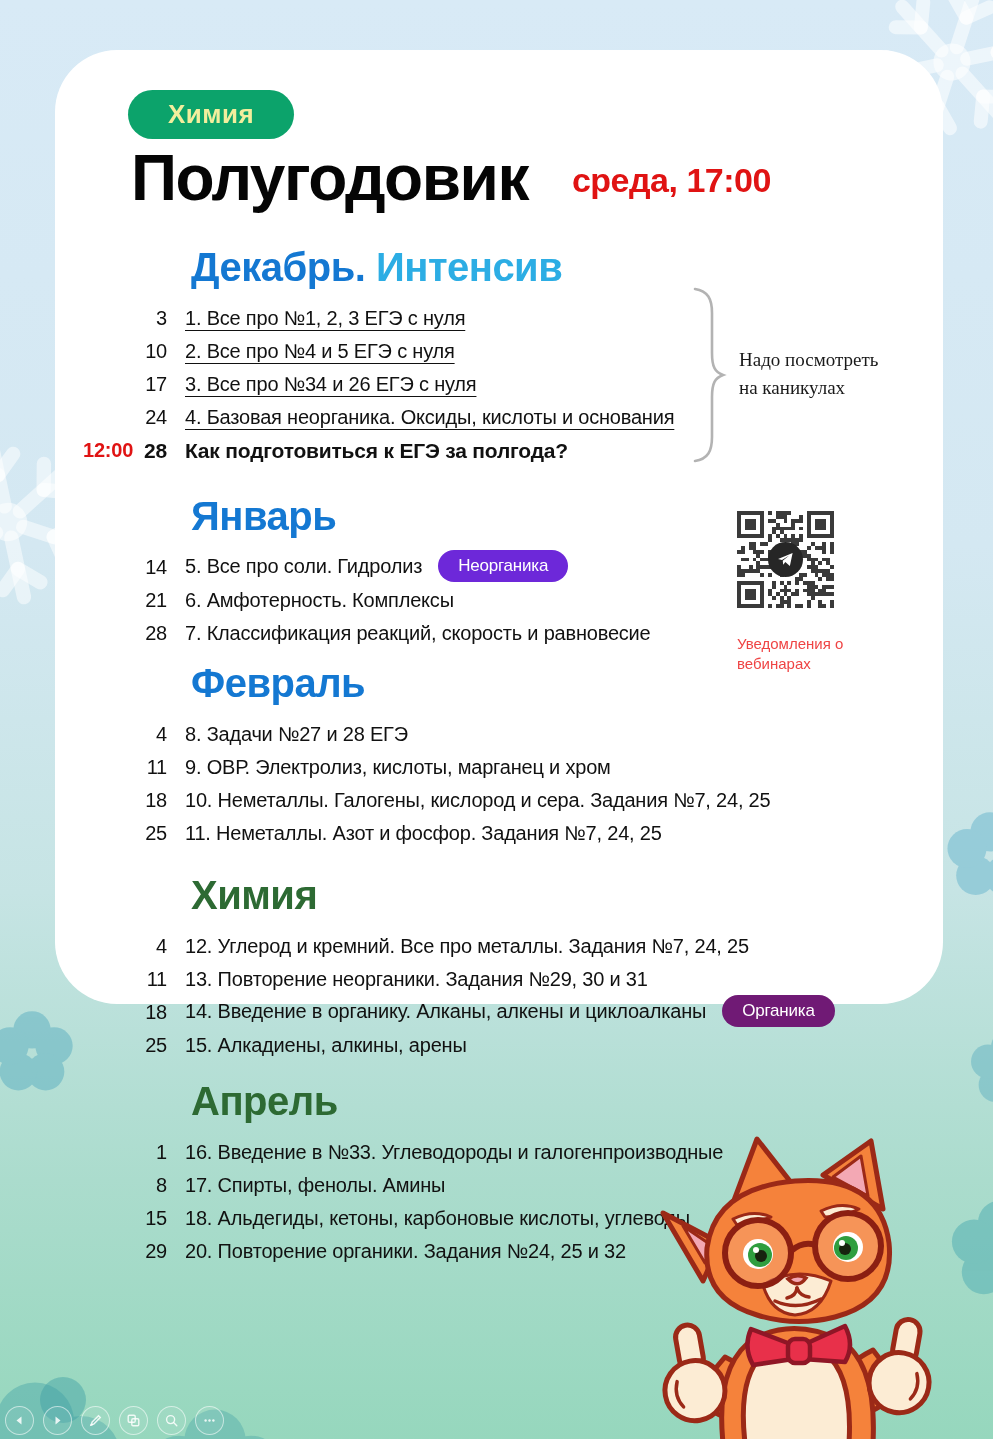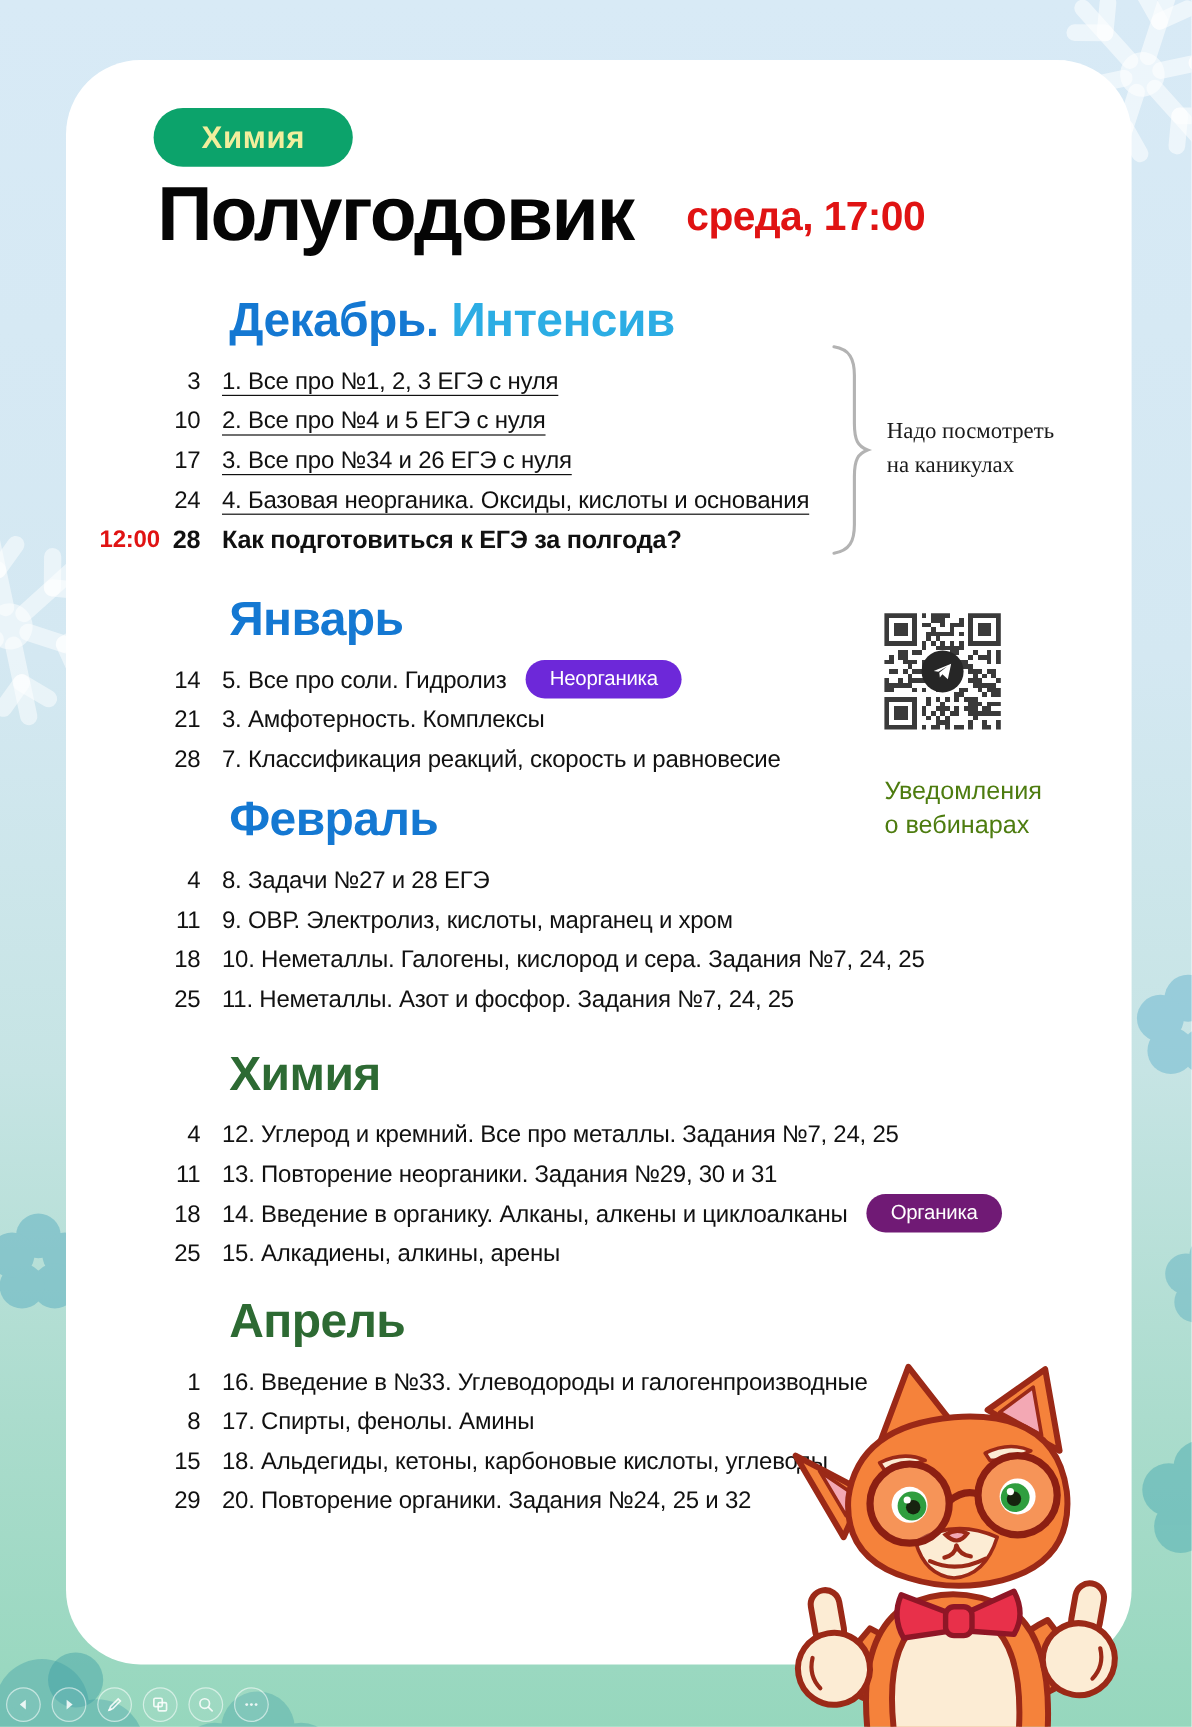--- a/index.html
+++ b/index.html
@@ -3,21 +3,21 @@
 <meta charset="utf-8">
 <style>
   html,body{margin:0;padding:0;}
   body{
     width:993px;height:1439px;position:relative;overflow:hidden;
     font-family:"Liberation Sans","DejaVu Sans",sans-serif;
     background:linear-gradient(180deg,#d8eaf6 0%,#d4e8f2 38%,#c6e4e4 62%,#abdccd 82%,#96d7bd 100%);
   }
   .decor{position:absolute;left:0;top:0;width:993px;height:1439px;z-index:0;}
   .card{
-    position:absolute;left:55px;top:50px;width:888px;height:1337px;
+    position:absolute;left:55px;top:50px;width:888px;height:954px;
     background:#ffffff;border-radius:62px;z-index:1;
   }
   
   .badge{
     position:absolute;left:73px;top:40px;display:inline-block;
     background:#0ca36b;color:#f2ee9d;font-weight:bold;font-size:26px;
     padding:9px 40px;border-radius:26px;letter-spacing:.5px;
   }
   
   .title-row{position:absolute;left:76px;top:96px;white-space:nowrap;}
@@ -52,21 +52,21 @@
   .pill--teal{background:#701a75;}
   
   .brace{position:absolute;left:632px;top:236px;}
   .note{position:absolute;left:684px;top:296px;font-size:19px;line-height:1.45;color:#1a1a1a;width:190px;font-family:Liberation Serif, serif;}
   .qr-wrap{position:absolute;left:682px;top:461px;width:97px;height:97px;}
   .qr-wrap svg{display:block;}
   .qr-logo{
     position:absolute;left:31px;top:31px;width:35px;height:35px;border-radius:50%;
     background:#262626;display:flex;align-items:center;justify-content:center;
   }
-  .qr-caption{position:absolute;left:682px;top:596px;width:140px;font-size:21px;line-height:1.35;color:#4d7c0f;}
+  .qr-caption{position:absolute;left:682px;top:584px;width:140px;font-size:15px;line-height:1.35;color:#ef4444;}
   
   .cat{position:absolute;left:645px;top:1133px;width:300px;height:310px;z-index:2;}
   
   .toolbar{position:absolute;left:5px;top:1406px;display:flex;gap:9px;z-index:3;}
   .tool-btn{
     width:29px;height:29px;border-radius:50%;border:1.5px solid rgba(255,255,255,0.55);
     background:rgba(255,255,255,0.07);display:flex;align-items:center;justify-content:center;
     box-sizing:border-box;padding:0;cursor:pointer;
   }
   .tool-btn svg{display:block;}
@@ -151,21 +151,21 @@
   <section class="month month--blue" style="top:445px">
     <h2 class="month-h"><span>Январь</span></h2>
     <div class="row">
       <span class="time"></span>
       <span class="date">14</span>
       <span class="text"><span>5. Все про соли. Гидролиз</span><span class="pill pill--salmon">Неорганика</span></span>
     </div>
     <div class="row">
       <span class="time"></span>
       <span class="date">21</span>
-      <span class="text">3. Амфотерность. Комплексы</span>
+      <span class="text">6. Амфотерность. Комплексы</span>
     </div>
     <div class="row">
       <span class="time"></span>
       <span class="date">28</span>
       <span class="text">7. Классификация реакций, скорость и равновесие</span>
     </div>
   </section>
 
   <section class="month month--blue" style="top:612px">
     <h2 class="month-h"><span>Февраль</span></h2>

